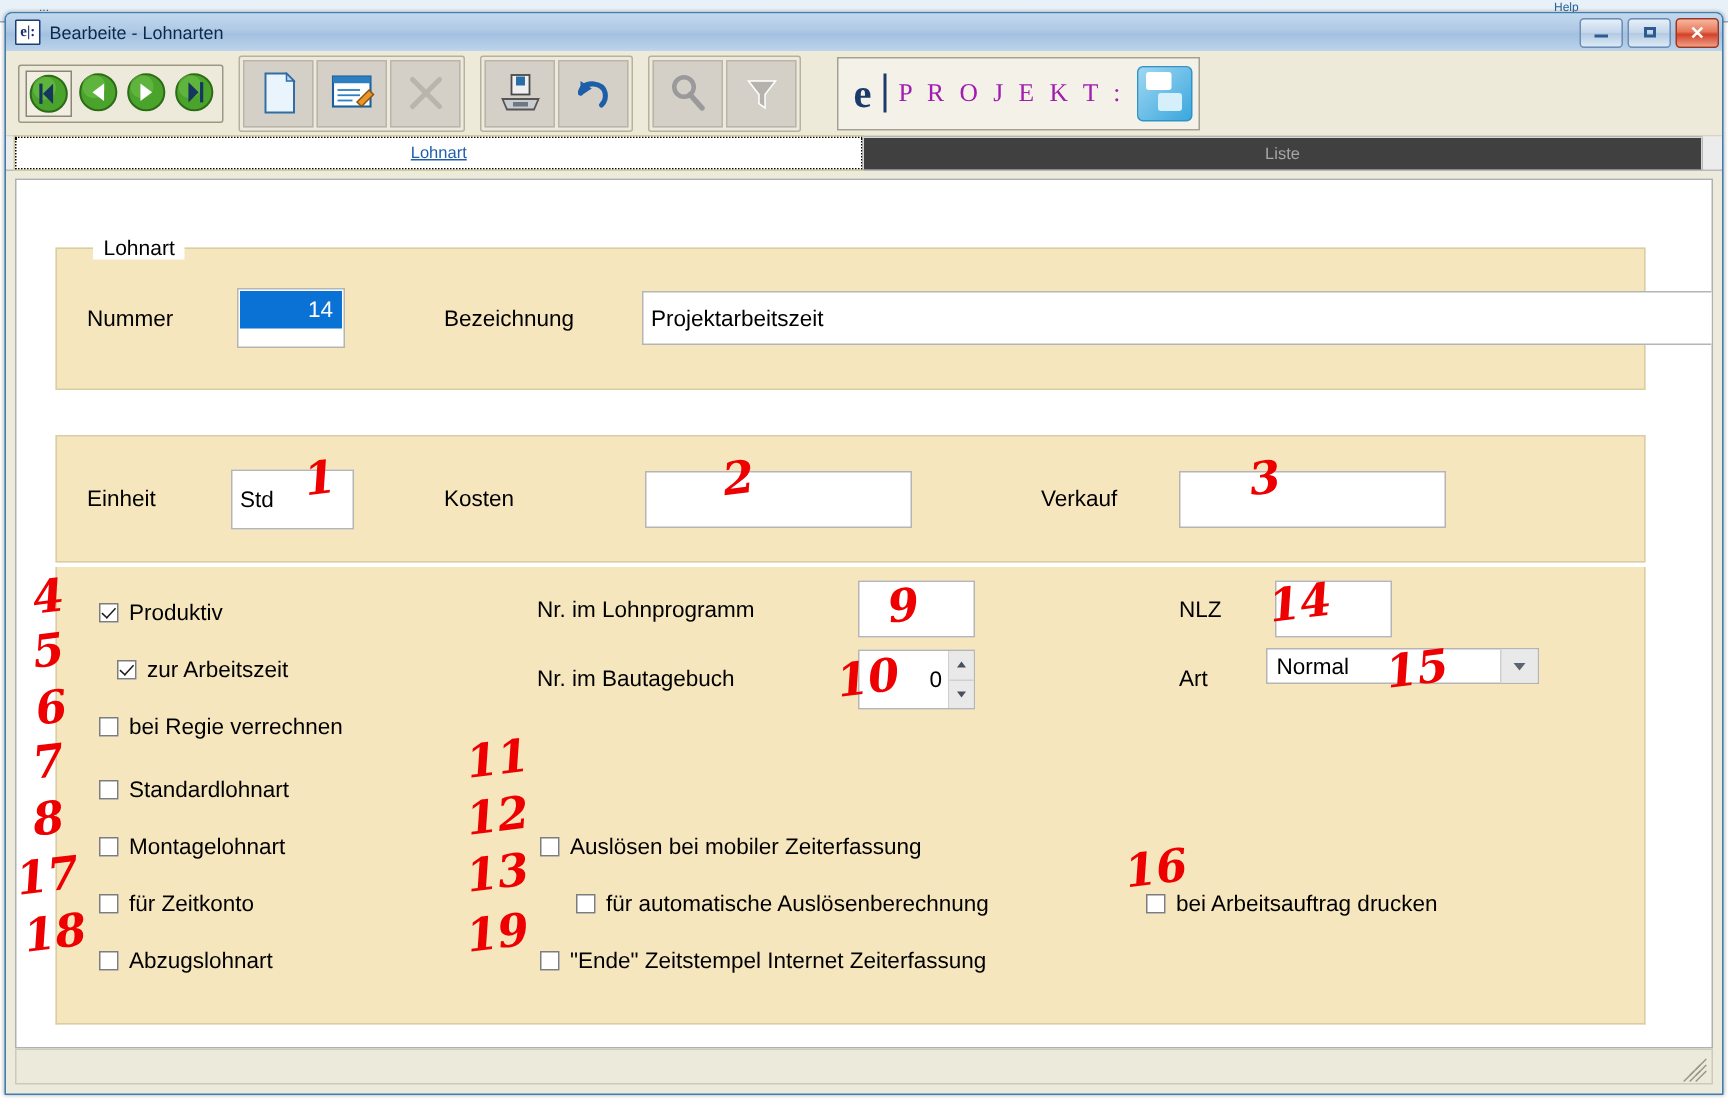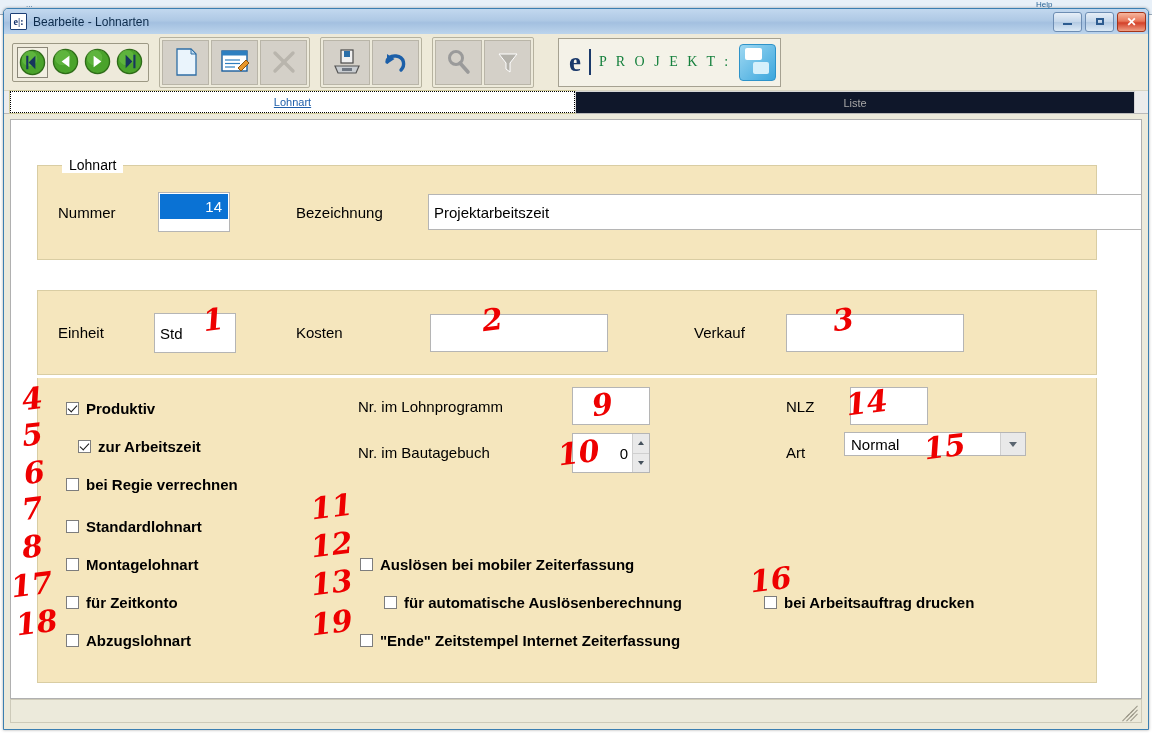--- a/index.html
+++ b/index.html
@@ -73,42 +73,42 @@
   }
   .nav-grp{border:1px solid #9c9884;background:#eeeadb;padding:3px 4px;display:flex;gap:3px;border-radius:2px;}
   .nav-btn{width:29px;height:29px;display:flex;align-items:center;justify-content:center;}
   .nav-btn.sel{background:#f2efe2;border:1px solid #8a8678;}
   .logo-box{
     margin-left:14px;border:1px solid #a5a191;background:#f4f2e8;
     display:flex;align-items:center;height:47px;padding:0 4px 0 10px;gap:8px;
   }
   .logo-e{font-size:27px;font-weight:bold;color:#1b3a6b;font-family:"Liberation Serif",serif;line-height:1;}
   .logo-bar{width:2px;height:26px;background:#1b3a6b;}
-  .logo-txt{font-size:14px;letter-spacing:3px;color:#15803d;font-family:"Liberation Serif",serif;}
+  .logo-txt{font-size:17px;letter-spacing:3px;color:#a21caf;font-family:"Liberation Serif",serif;}
   .logo-img{width:35px;height:35px;border:1px solid #2e93c9;border-radius:4px;
     background:linear-gradient(135deg,#9ed8f2,#3ba6dd);position:relative;overflow:hidden;}
   .bub{position:absolute;background:#ffffff;border-radius:2px;}
   .bub1{width:17px;height:12px;left:5px;top:3px;}
   .bub2{width:16px;height:12px;left:13px;top:17px;background:#d6f0fb;}
   
   .tabrow{
     display:flex;height:22px;background:#ececec;border-bottom:1px solid #b9b9b9;
     align-items:stretch;padding:0 6px;
   }
   .tab{
     flex:0 0 auto;display:flex;align-items:center;justify-content:center;
     font-size:11px;box-sizing:border-box;
   }
   .tab-active{
     width:565px;background:#ffffff;border:1px dotted #000;outline:1px solid #d0cb9a;
     color:#1f5faa;
   }
   .tab-active .tlbl{text-decoration:underline;}
   .tab-inactive{
-    width:560px;background:#0f172a;color:#a6a6a6;border:1px solid #d6d6d6;border-bottom:none;
+    width:560px;background:#404040;color:#a6a6a6;border:1px solid #d6d6d6;border-bottom:none;
   }
   
   .client{
     position:absolute;left:6px;top:110px;width:1132px;height:580px;
     background:#ffffff;border:1px solid #b0b0b0;box-sizing:border-box;
     overflow:hidden;
   }
   .statusbar{
     position:absolute;left:6px;top:690px;width:1132px;height:24px;
     background:#eceadb;border:1px solid #cdcab9;box-sizing:border-box;
@@ -154,21 +154,21 @@
     position:absolute;background:#fff;border:1px solid #b5b5b5;box-sizing:border-box;
     display:flex;align-items:center;font-size:15px;padding-left:6px;
   }
   .combo .cval{flex:1;}
   .combo .carrow{
     width:24px;align-self:stretch;background:#e9e9e9;border-left:1px solid #cfcfcf;
     display:flex;align-items:center;justify-content:center;
   }
   .carrow .chev{width:0;height:0;border-left:4px solid transparent;border-right:4px solid transparent;border-top:5px solid #5a6570;}
   
-  .cbrow{position:absolute;display:flex;align-items:center;gap:7px;white-space:nowrap;font-weight:bold;}
+  .cbrow{position:absolute;display:flex;align-items:center;gap:7px;white-space:nowrap;}
   .cbox{
     width:13px;height:13px;border:1px solid #7d7d7d;background:#ffffff;
     box-sizing:border-box;position:relative;flex:0 0 auto;
   }
   .cbox.checked::after{
     content:"";position:absolute;left:3px;top:0px;width:4px;height:8px;
     border:solid #1a1a1a;border-width:0 1.6px 1.6px 0;transform:rotate(43deg);
   }
   .cblbl{font-size:15px;color:#000;}
   

